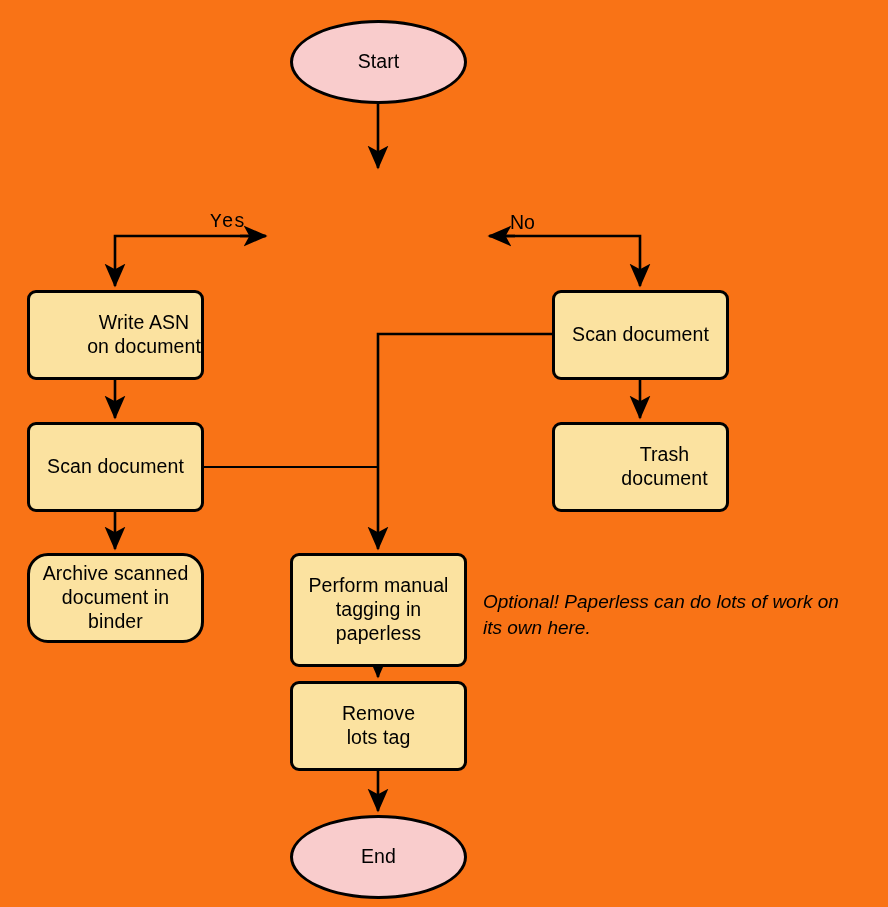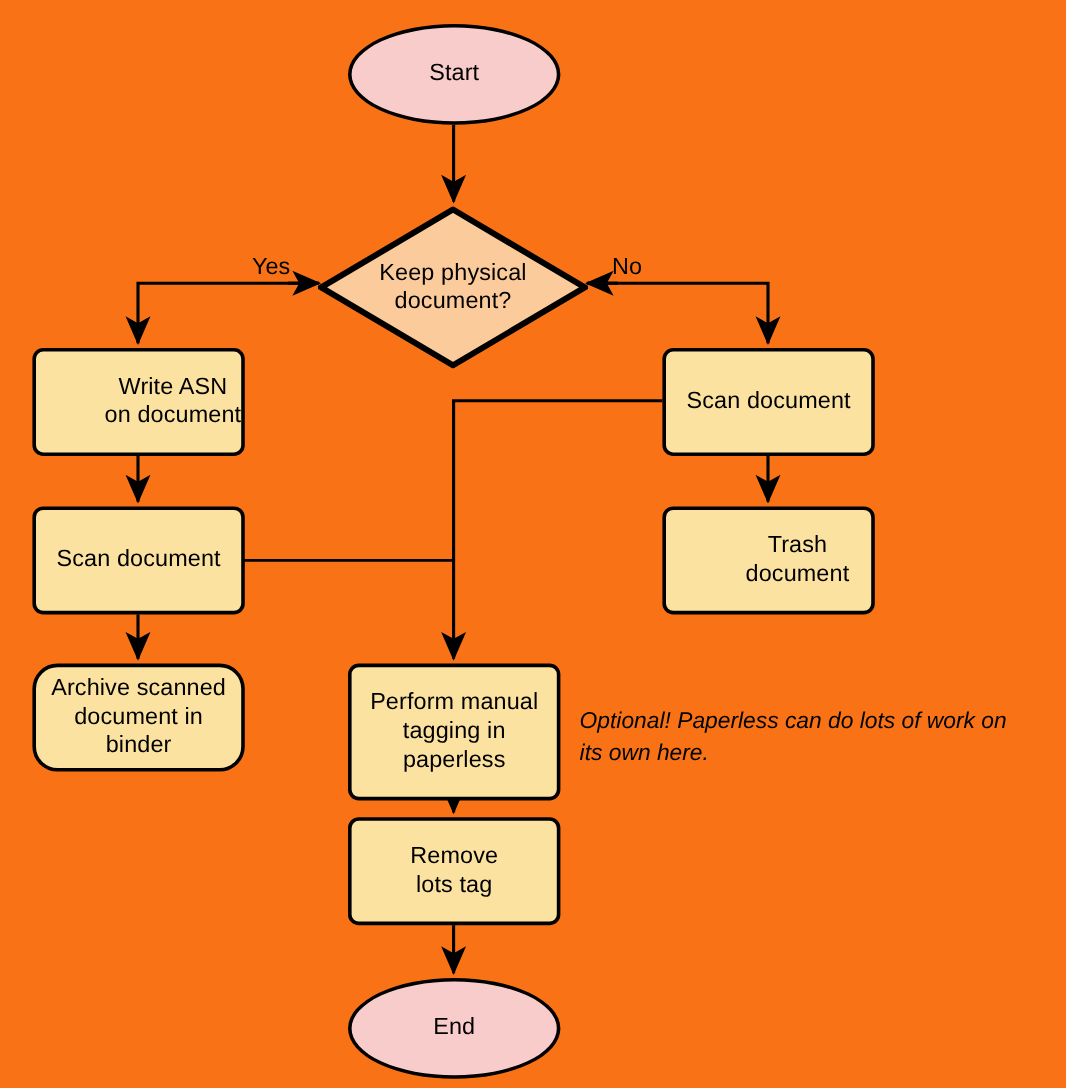--- a/index.html
+++ b/index.html
@@ -115,29 +115,22 @@
 
     <path d="M378,643 L378,677" stroke="#000000" stroke-width="2.6" fill="none" marker-end="url(#arrow)"></path>
 
     <path d="M378,771 L378,811" stroke="#000000" stroke-width="2.6" fill="none" marker-end="url(#arrow)"></path>
   </svg>
 
   <div class="node terminator" style="left:290px; top:20px; width:177px; height:84px;">
     <span>Start</span>
   </div>
 
-  <div class="node decision" style="left:265px; top:172px; width:225px; height:135px;">
-    <svg class="diamond-shape" viewBox="0 0 225 135" preserveAspectRatio="none">
-      <polygon points="112.5,2.6 222.4,67.5 112.5,132.4 2.6,67.5" fill="#fccb9b" stroke="#000000" stroke-width="5" stroke-linejoin="miter"></polygon>
-    </svg>
-    <span class="decision-label">Keep physical
-document?</span>
-  </div>
 
-  <div class="edge-label" style="left:210px; top:211px;">Yes</div>
+  <div class="edge-label" style="left:210px; top:211px;font-family:Liberation Mono, monospace;">Yes</div>
   <div class="edge-label" style="left:510px; top:211px;">No</div>
 
   <div class="node process" style="left:27px; top:290px; width:177px; height:90px;justify-content:flex-end;">
     <span>Write ASN
 on document</span>
   </div>
 
   <div class="node process" style="left:27px; top:422px; width:177px; height:90px;">
     <span>Scan document</span>
   </div>

